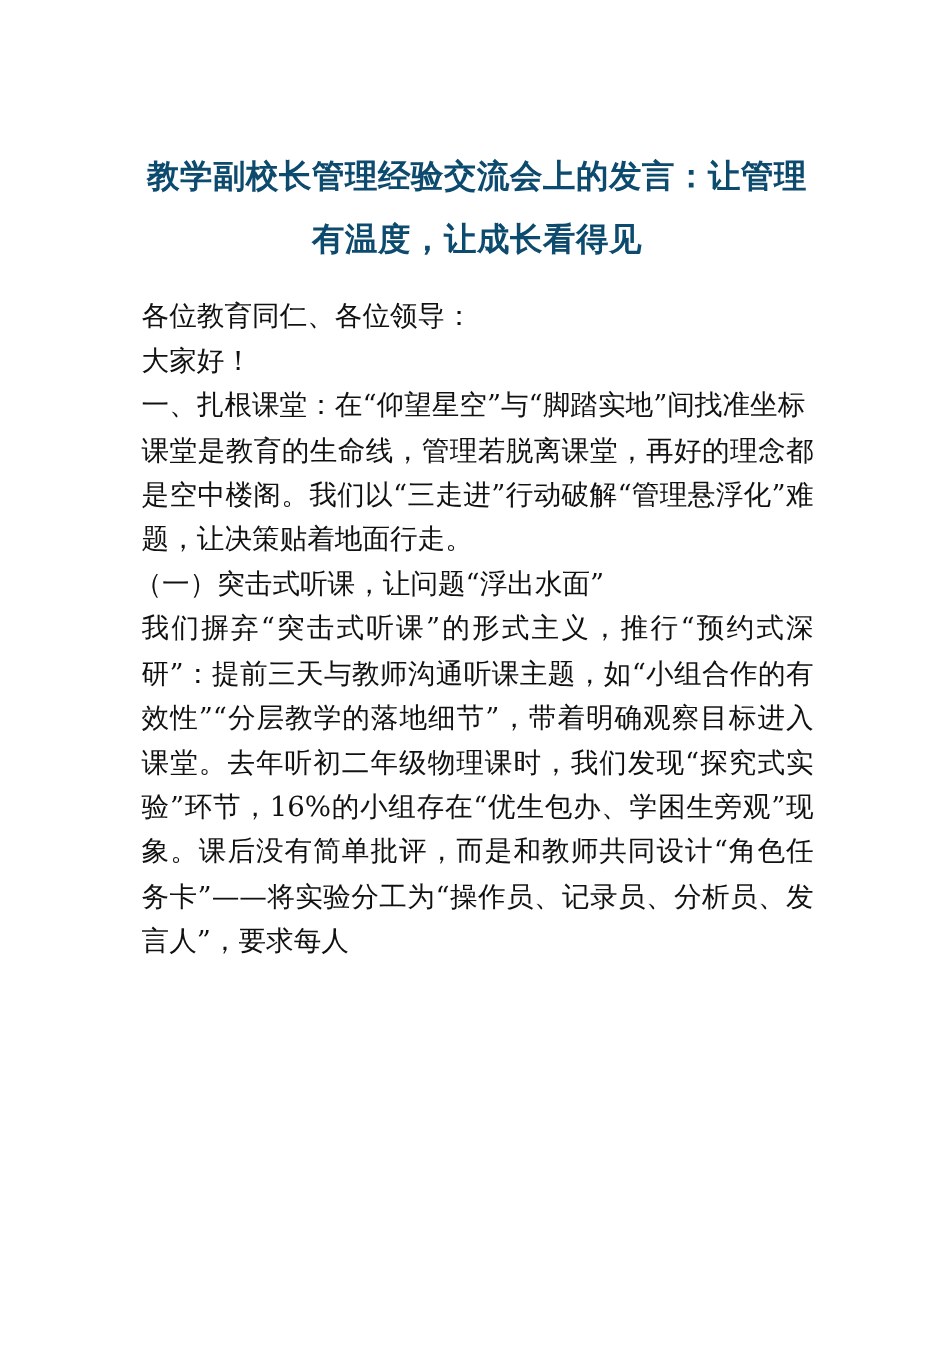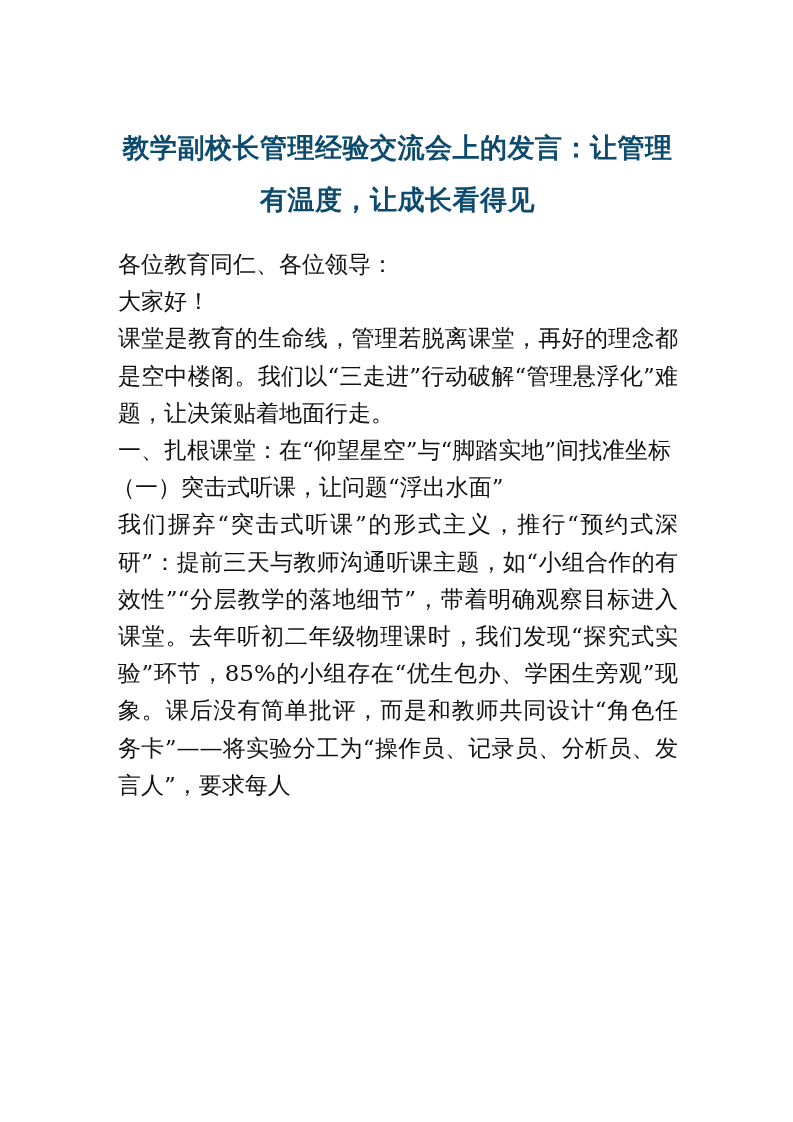--- a/index.html
+++ b/index.html
@@ -14,17 +14,17 @@
   .sub { text-indent:-6px; }
 </style>
 </head>
 <body>
 
 <div class="title">教学副校长管理经验交流会上的发言：让管理有温度，让成长看得见</div>
 
 <div class="body">
   <p>各位教育同仁、各位领导：</p>
   <p>大家好！</p>
+  <p>一、扎根课堂：在“仰望星空”与“脚踏实地”间找准坐标</p>
   <p>课堂是教育的生命线，管理若脱离课堂，再好的理念都是空中楼阁。我们以“三走进”行动破解“管理悬浮化”难题，让决策贴着地面行走。</p>
-  <p>一、扎根课堂：在“仰望星空”与“脚踏实地”间找准坐标</p>
   <p class="sub">（一）突击式听课，让问题“浮出水面”</p>
-  <p>我们摒弃“突击式听课”的形式主义，推行“预约式深研”：提前三天与教师沟通听课主题，如“小组合作的有效性”“分层教学的落地细节”，带着明确观察目标进入课堂。去年听初二年级物理课时，我们发现“探究式实验”环节，85%的小组存在“优生包办、学困生旁观”现象。课后没有简单批评，而是和教师共同设计“角色任务卡”——将实验分工为“操作员、记录员、分析员、发言人”，要求每人</p>
+  <p>我们摒弃“突击式听课”的形式主义，推行“预约式深研”：提前三天与教师沟通听课主题，如“小组合作的有效性”“分层教学的落地细节”，带着明确观察目标进入课堂。去年听初二年级物理课时，我们发现“探究式实验”环节，16%的小组存在“优生包办、学困生旁观”现象。课后没有简单批评，而是和教师共同设计“角色任务卡”——将实验分工为“操作员、记录员、分析员、发言人”，要求每人</p>
 </div>
 
 </body></html>

